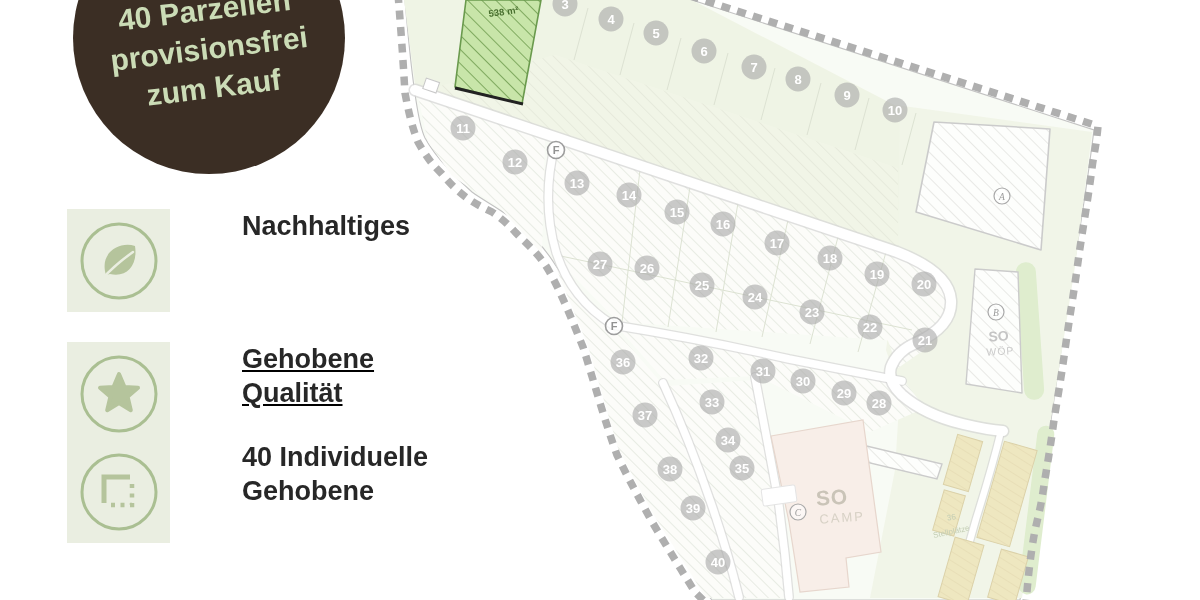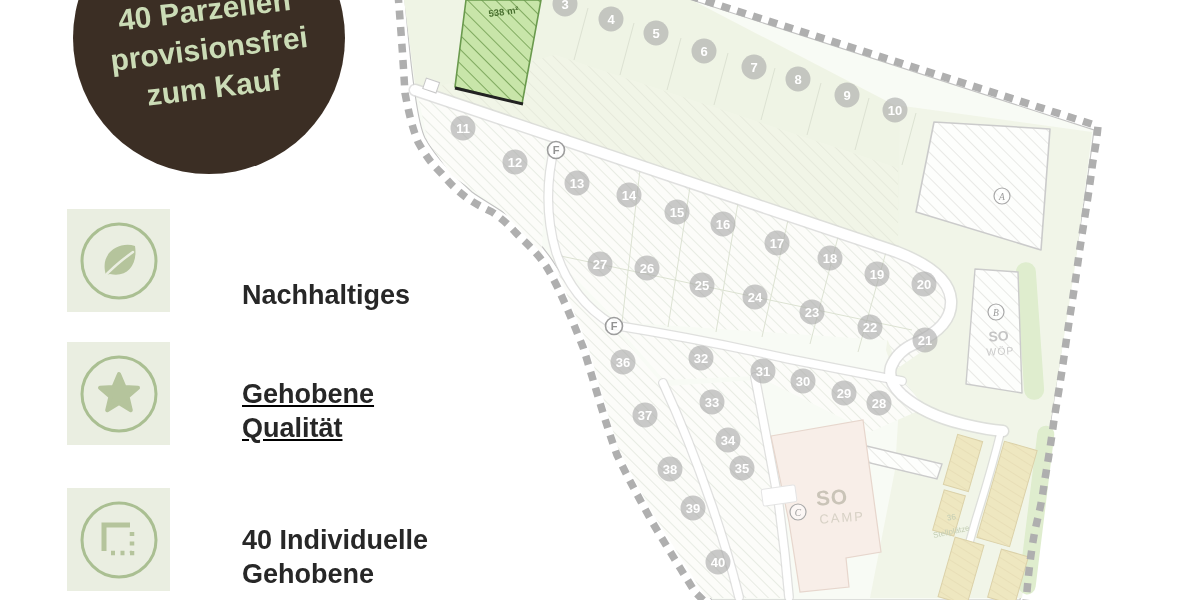--- a/index.html
+++ b/index.html
@@ -6,22 +6,22 @@
   body{font-family:"Liberation Sans", sans-serif;background:#ffffff;}
   #stage{position:relative;width:1200px;height:600px;overflow:hidden;background:#ffffff;}
 
   
   .badge{position:absolute;left:73px;top:-98px;width:272px;height:272px;border-radius:50%;
          background:#3b2e24;}
   .badge-text{position:absolute;left:0;top:88px;width:100%;text-align:center;
               transform:rotate(-7deg);color:#cbdcb6;font-weight:700;font-size:30px;line-height:39px;}
 
   
-  .feature{position:absolute;left:67px;display:flex;align-items:flex-end;}
-  .f1{top:209px;} .f2{top:342px;text-decoration:underline;} .f3{top:488px;}
+  .feature{position:absolute;left:67px;display:flex;align-items:flex-start;}
+  .f1{top:209px;} .f2{top:342px;text-decoration:underline;} .f3{top:440px;}
   .tile{width:103px;height:103px;background:#eaeee1;flex:0 0 auto;display:flex;
         align-items:center;justify-content:center;}
   .ftext{margin-left:72px;font-size:27px;line-height:34px;font-weight:700;color:#272727;white-space:nowrap;}
 
   
   #map{position:absolute;left:0;top:0;}
   .road-casing{fill:none;stroke:#c9c9c9;stroke-opacity:.7;stroke-linecap:round;stroke-linejoin:round;}
   .road-fill{fill:none;stroke:#ffffff;stroke-linecap:round;stroke-linejoin:round;}
   .divider{stroke:#d3dac6;stroke-width:1;}
   .pnum-c{fill:#a9a9a9;fill-opacity:.62;}

